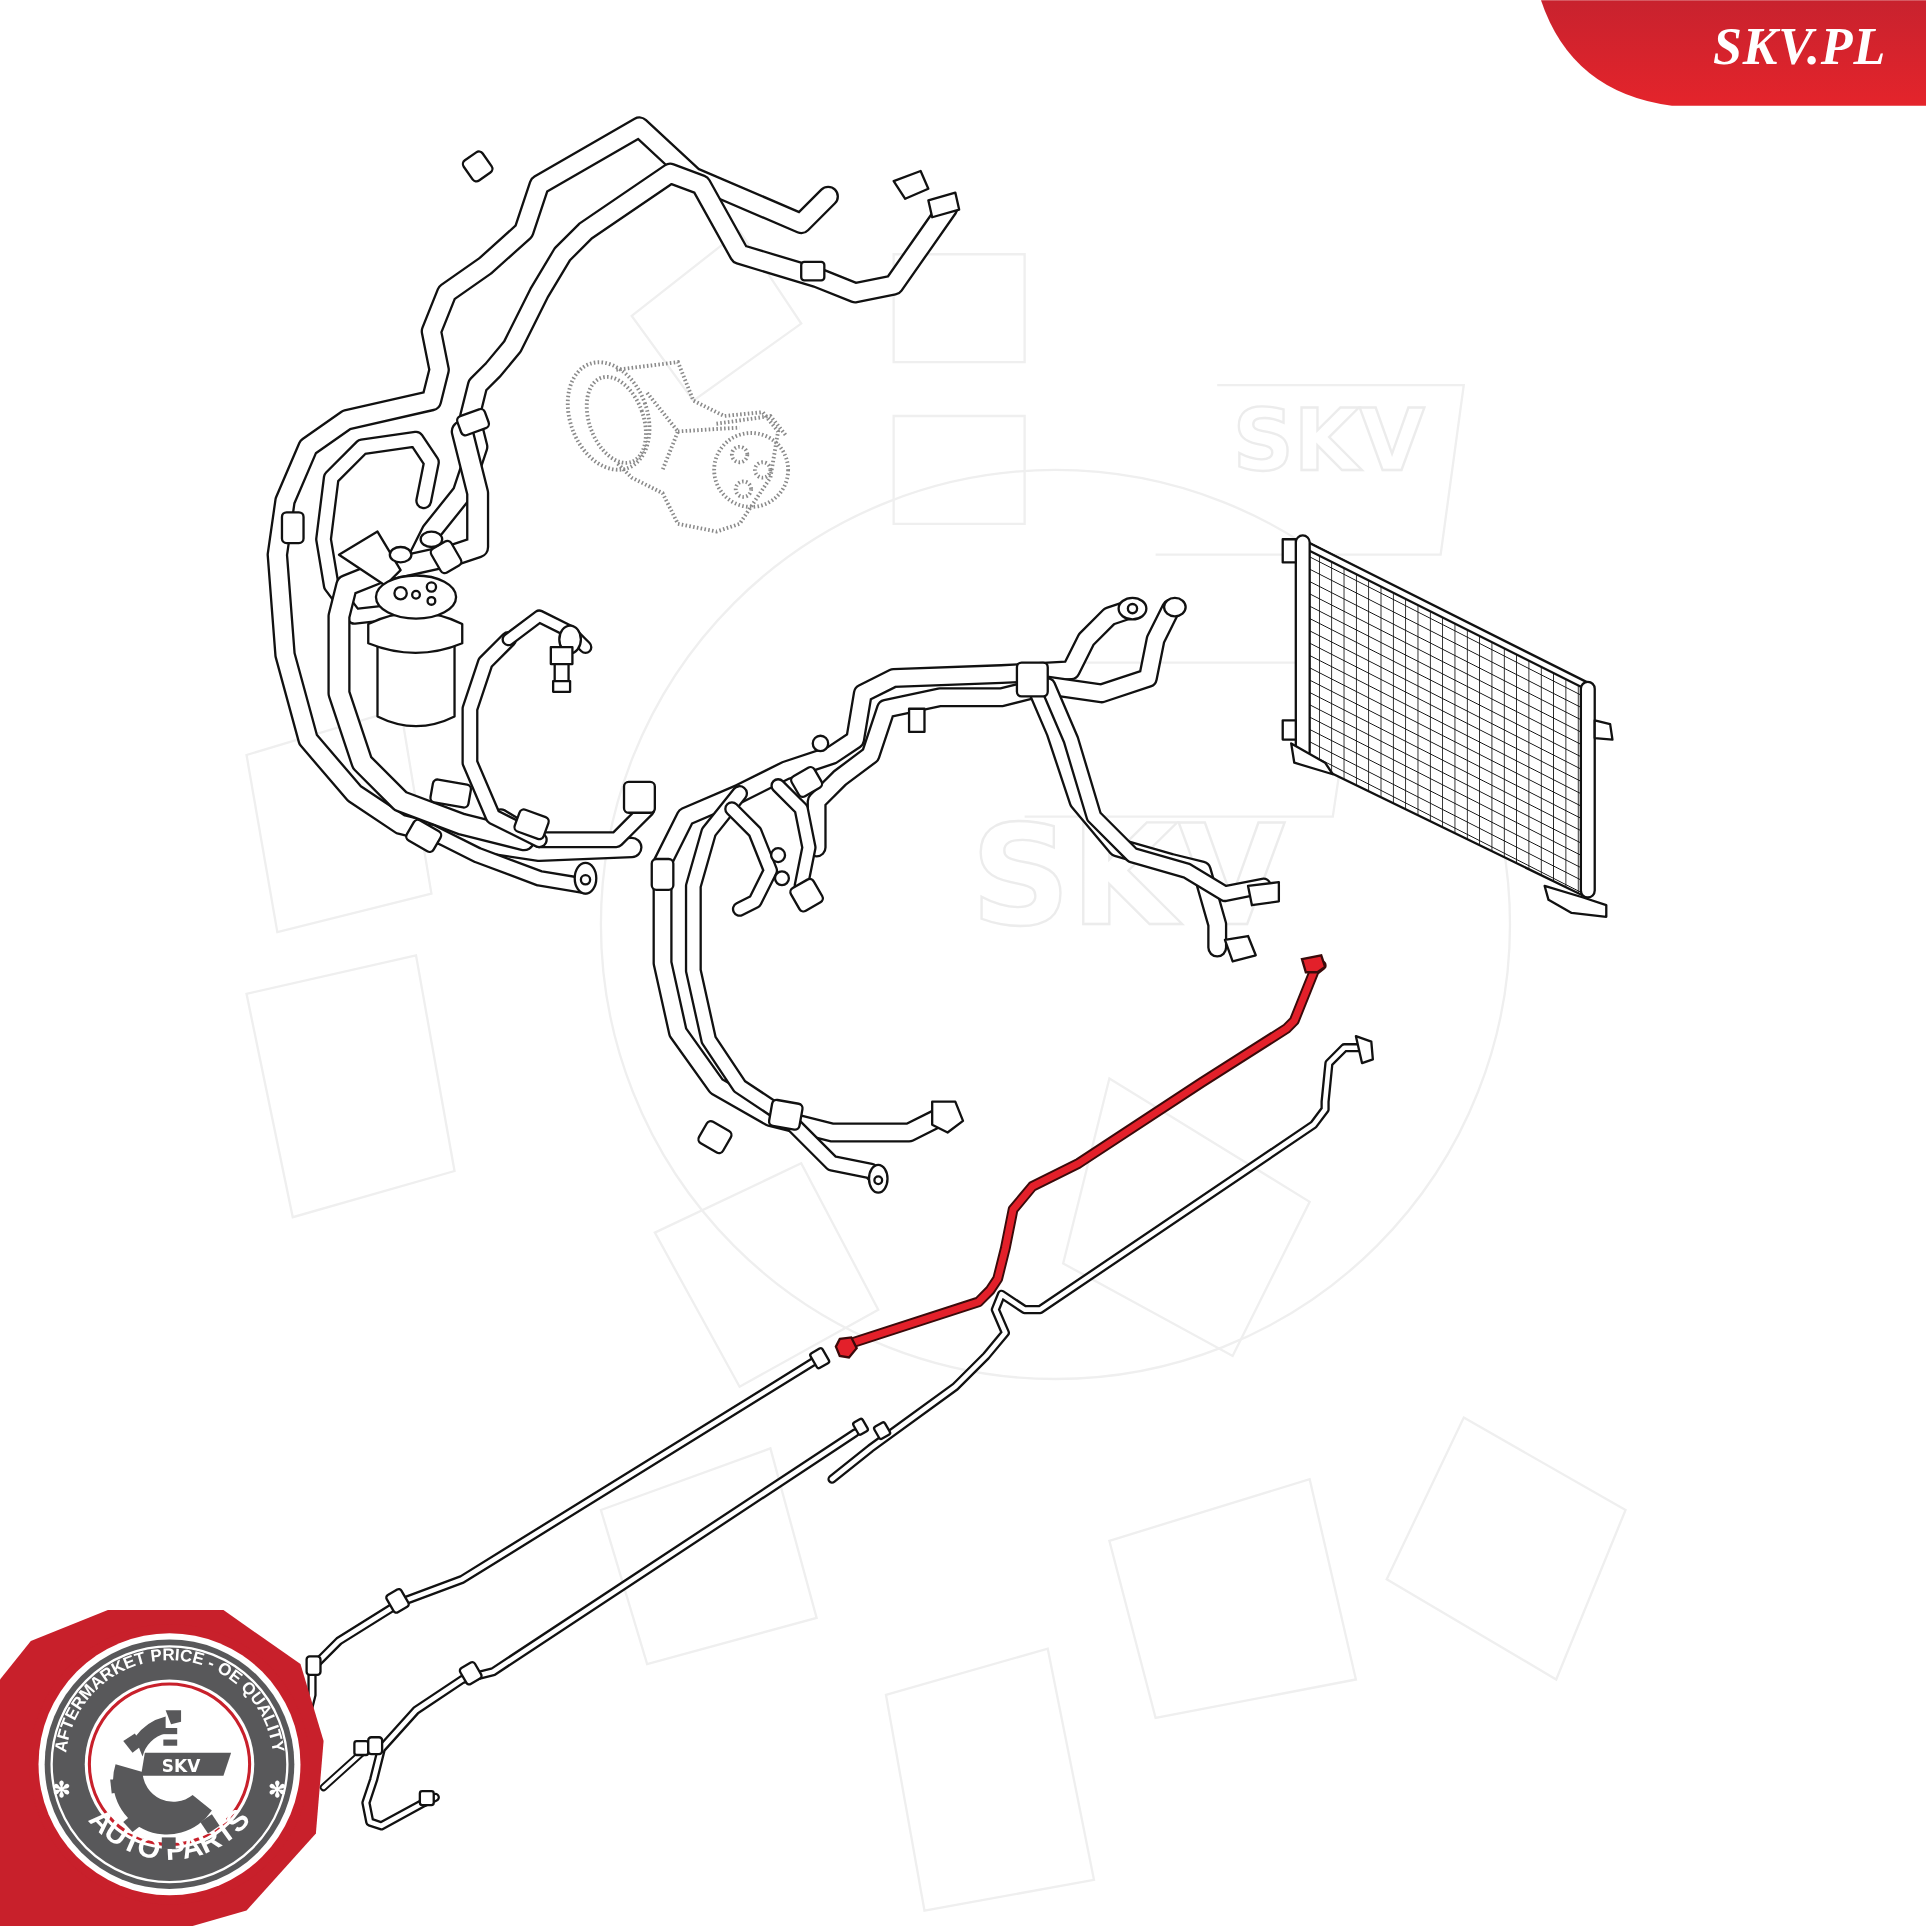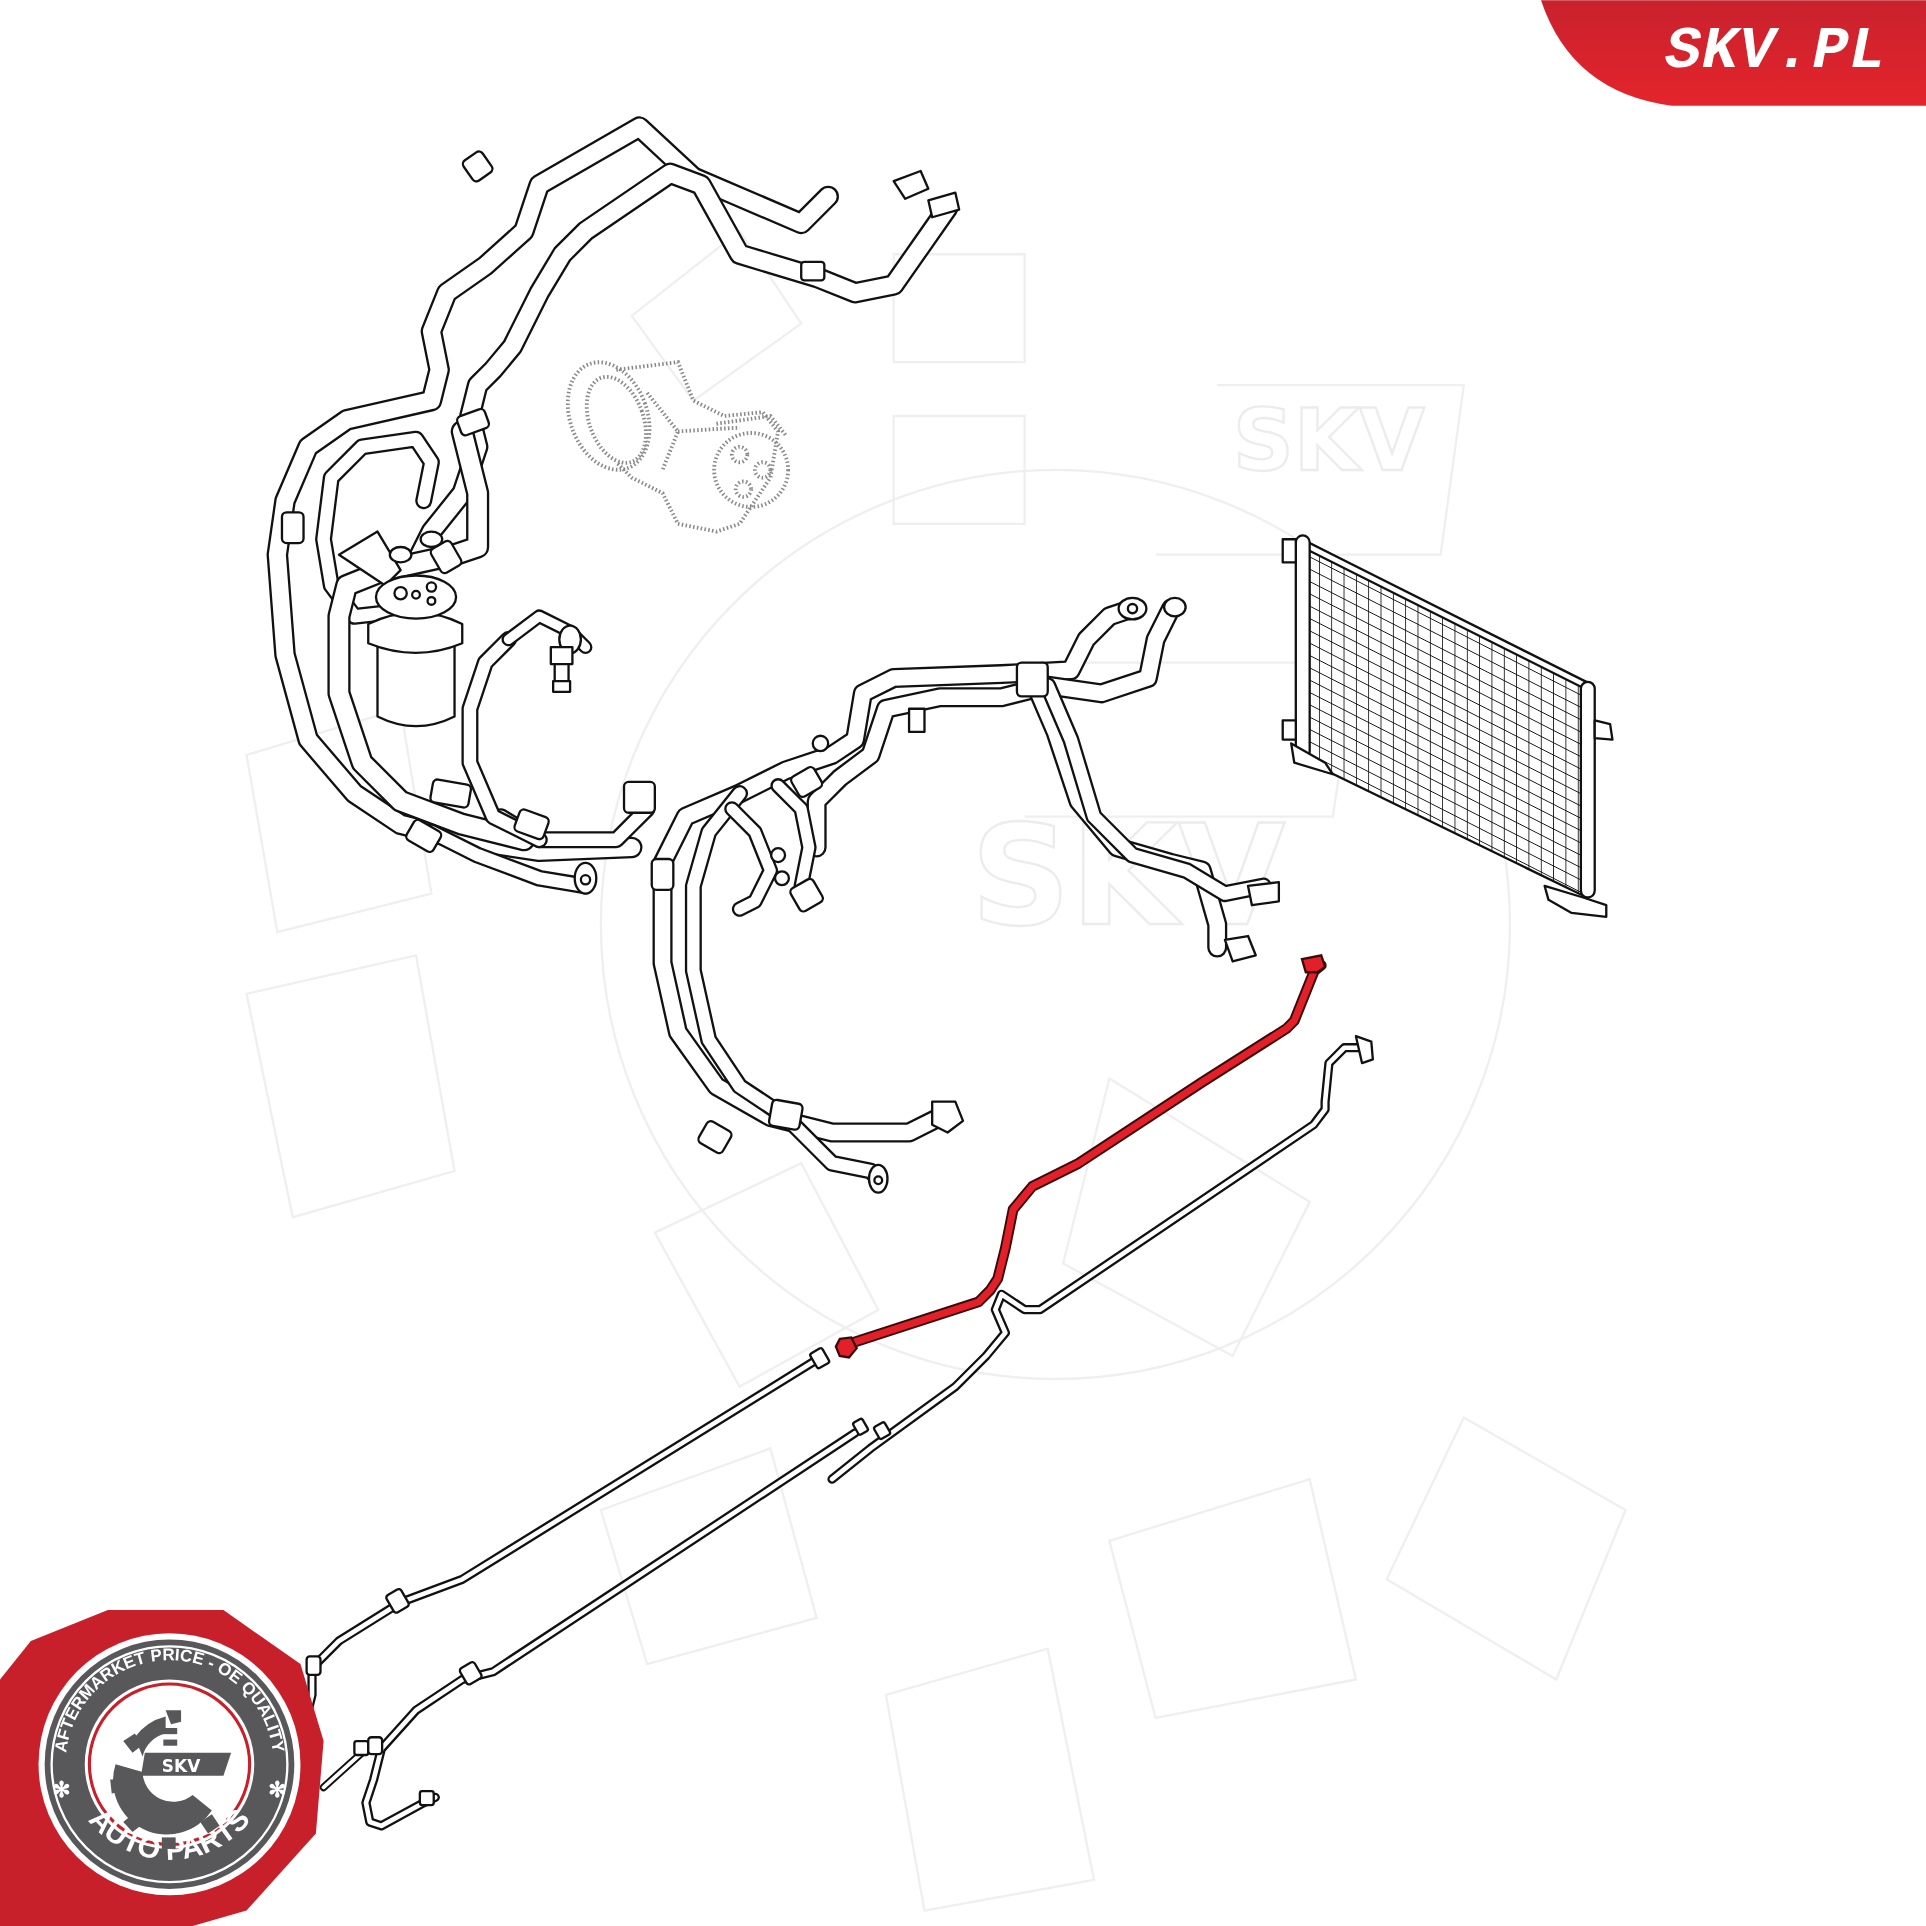--- a/index.html
+++ b/index.html
@@ -1,22 +1,22 @@
 <!DOCTYPE html>
 <html style="font-size:12.3px"><head>
   <meta charset="utf-8">
   <style>
     html, body { margin: 0; padding: 0; background: #ffffff; }
     body { width: 1926px; height: 1926px; position: relative; overflow: hidden; font-family: "Liberation Sans", sans-serif; }
     #canvas { position: absolute; left: 0; top: 0; width: 1926px; height: 1926px; }
     .brand-banner { position: absolute; right: 0; top: 0; width: 385px; height: 106px; }
     .brand-text {
       position: absolute; right: 40px; top: 17px;
-      font-family: Liberation Mono, monospace; font-weight: bold; font-style: italic;
-      font-size: 60px; letter-spacing: 0.8px; color: #ffffff;
+      font-family: Liberation Serif, serif; font-weight: bold; font-style: italic;
+      font-size: 52px; letter-spacing: 0.8px; color: #ffffff;
     }
     .seal { position: absolute; left: 0; top: 1587px; width: 339px; height: 339px; }
     .seal-label { font-family: "Liberation Sans", sans-serif; font-weight: bold; fill: #ffffff; }
     .seal-center-text { font-family: "DejaVu Sans", sans-serif; font-weight: bold; fill: #ffffff; }
     .wm-text { font-family: "DejaVu Sans", sans-serif; font-weight: bold; fill: none; stroke: #ececec; stroke-width: 3; }
     .tube-w { fill: none; stroke: #fff; stroke-linecap: round; stroke-linejoin: round; }
     .tube-k { fill: none; stroke: #111; stroke-linecap: round; stroke-linejoin: round; }
     .part-fill { fill: #fff; stroke: #111; stroke-width: 3; stroke-linejoin: round; }
     .red-k { fill: none; stroke: #3a0a0a; stroke-linecap: round; stroke-linejoin: round; }
     .red-f { fill: none; stroke: #e3202a; stroke-linecap: round; stroke-linejoin: round; }

